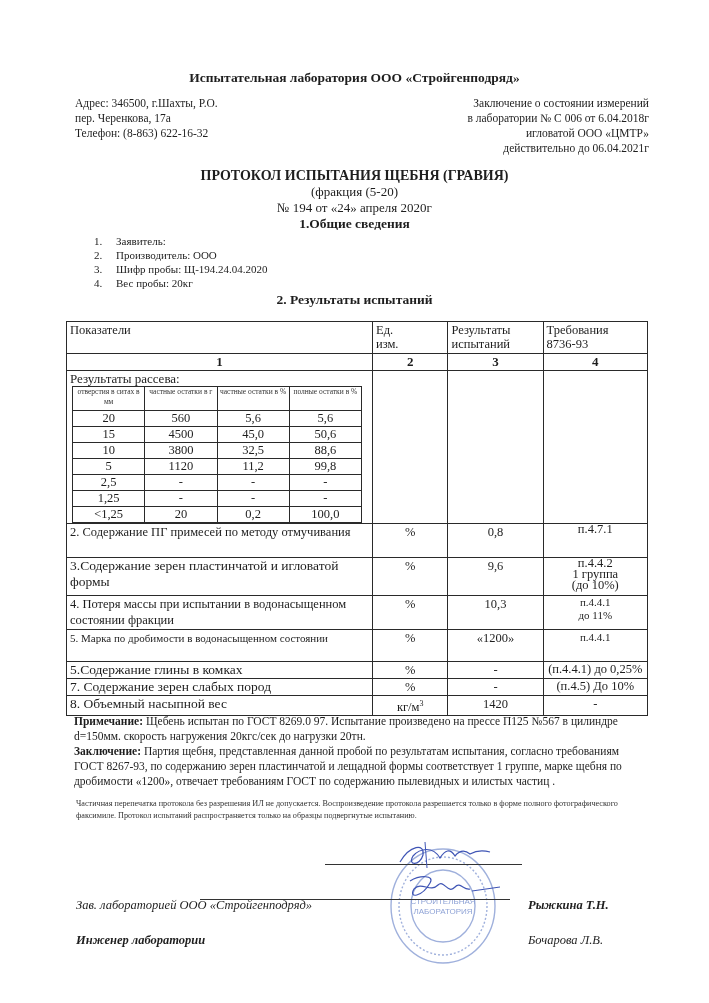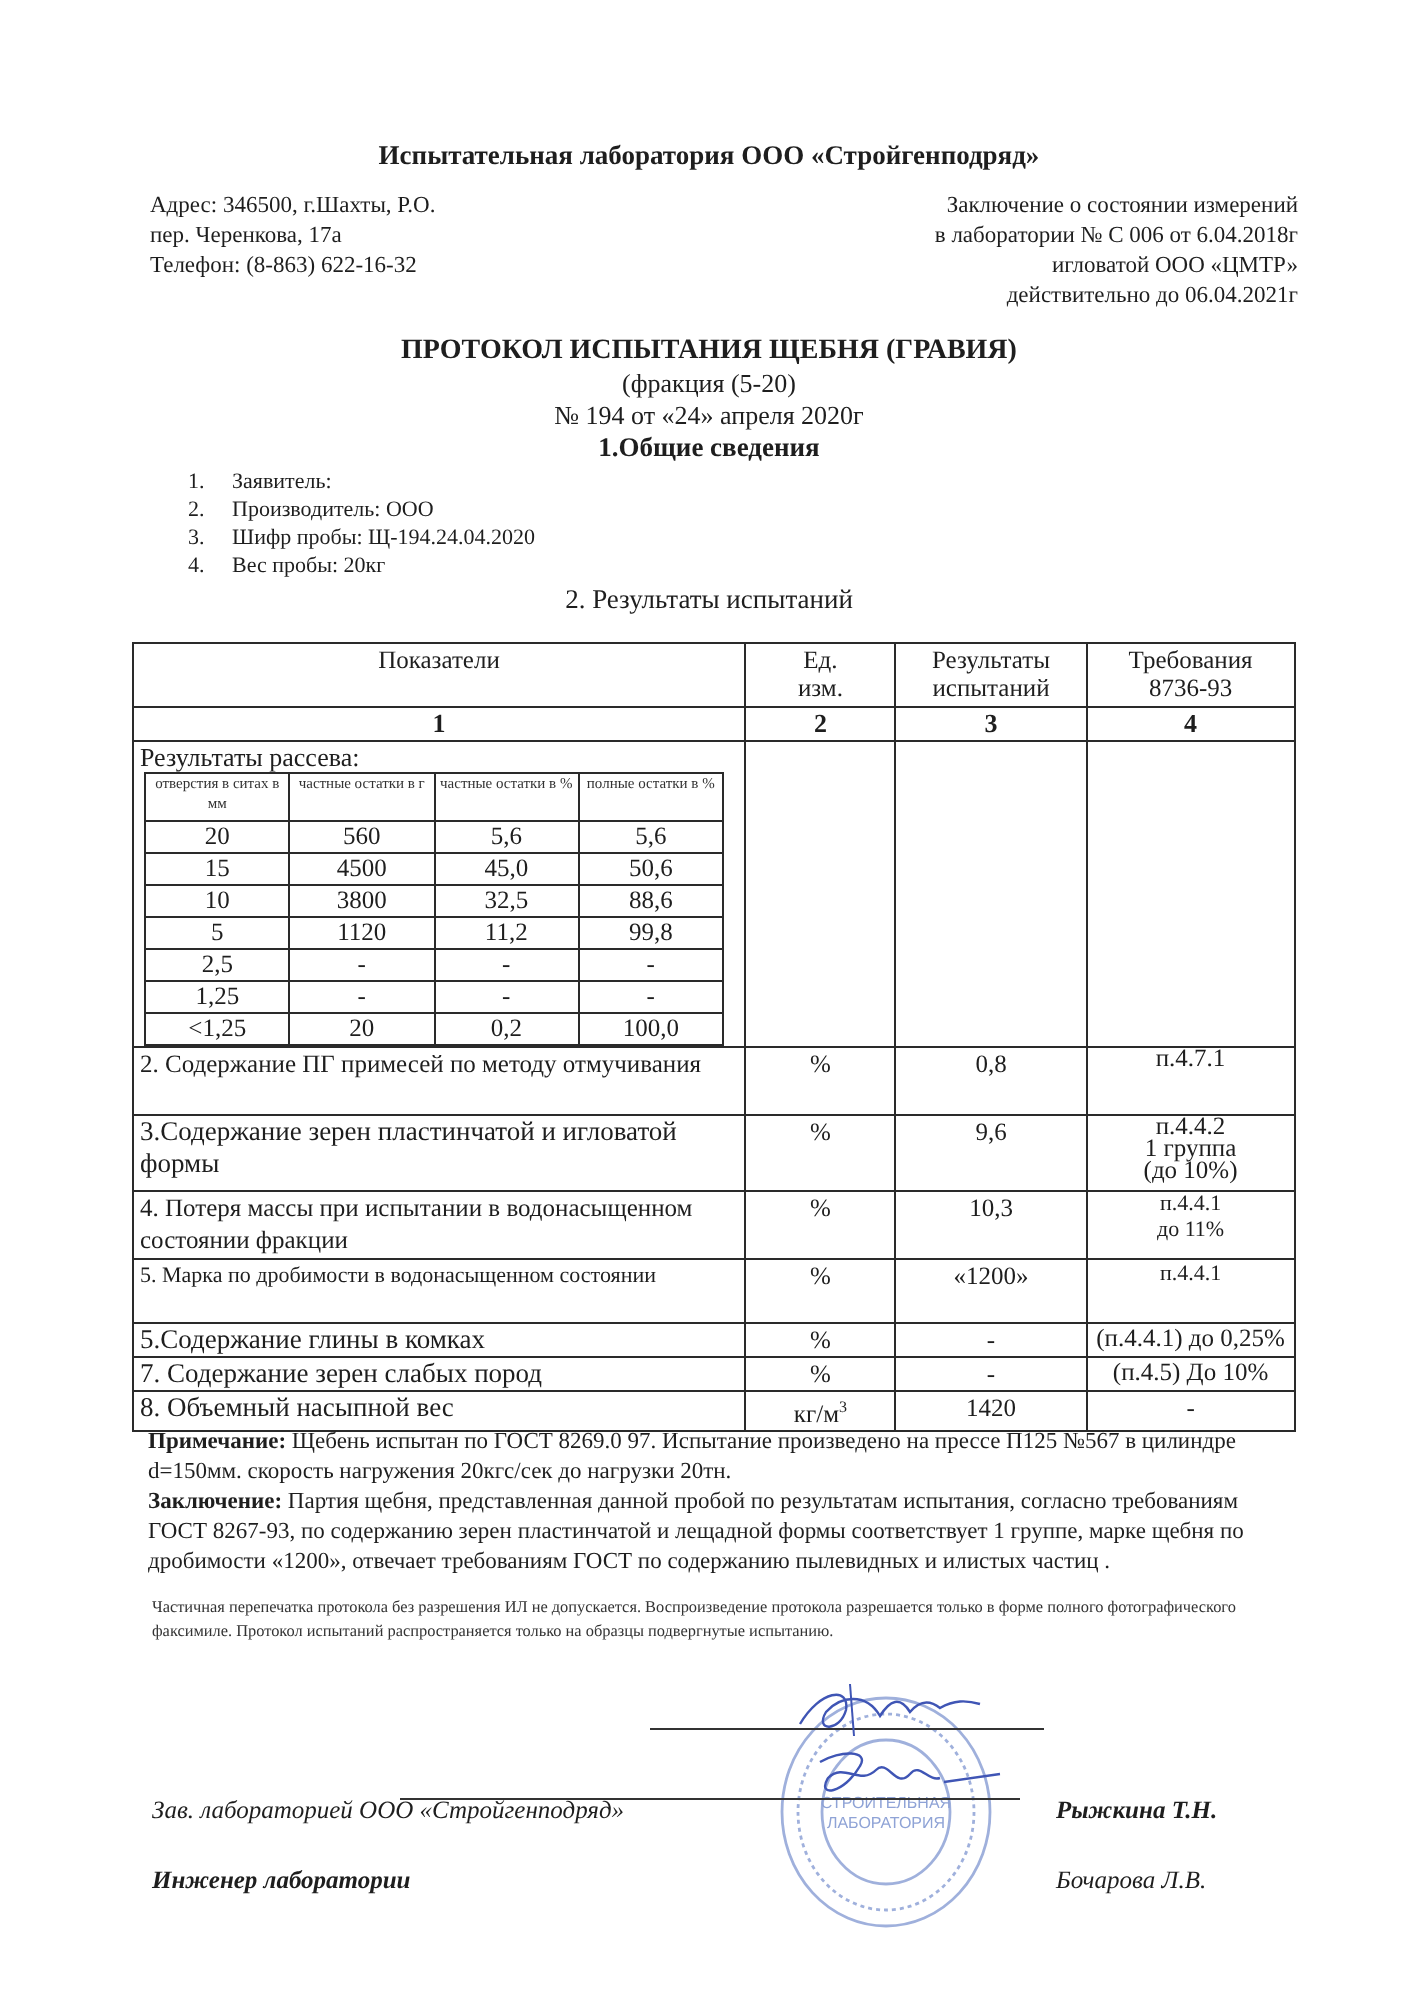--- a/index.html
+++ b/index.html
@@ -12,30 +12,30 @@
   .addr-left { left:75px; top:96px; font-size:11.5px; line-height:15px; }
   .addr-right { right:60px; top:96px; font-size:11.5px; line-height:15px; text-align:right; }
   .proto { left:0; width:709px; text-align:center; }
   .proto-title { top:168px; font-weight:bold; font-size:14px; }
   .proto-frac { top:184px; font-size:13px; }
   .proto-num { top:200px; font-size:13px; }
   .sec1 { top:216px; font-weight:bold; font-size:13.5px; }
   .gen-list { left:94px; top:234px; font-size:11px; line-height:14px; margin:0; padding:0; list-style:none; }
   .gen-list li { position:relative; padding-left:22px; }
   .gen-list li .num { position:absolute; left:0; }
-  .sec2 { top:292px; font-weight:normal; font-size:13.5px; }
+  .sec2 { top:292px; font-weight:bold; font-size:13.5px; }
 
   
   .mt { position:absolute; left:66px; top:321px; width:582px; border-collapse:collapse; table-layout:fixed; }
   .mt td { border:1.3px solid #2a2a2a; padding:0 3px; vertical-align:top; font-size:12.5px; }
   .mt .c1 { width:296px; }
   .mt .c2 { width:73px; }
   .mt .c3 { width:92px; }
   .mt .c4 { width:101px; }
-  .mt .hdr td { height:30px; text-align:center; vertical-align:top; font-size:12.5px; line-height:14px; padding-top:1px; }
+  .mt .hdr td { height:30px; text-align:left; vertical-align:top; font-size:12.5px; line-height:14px; padding-top:1px; }
   .mt .nums td { height:16px; text-align:center; font-weight:bold; font-size:13px; line-height:16px; }
   .mt .sieve td { height:152px; }
   .mt .r2 td { height:33px;margin-left:22px; }
   .mt .r3 td { height:37px; }
   .mt .r4 td { height:33px; }
   .mt .r5 td { height:31px; }
   .mt .r6 td, .mt .r7 td, .mt .r8 td { height:16px; line-height:16px; }
   .lbl { font-size:12.5px; line-height:16px; }
   .lbl.small { font-size:11px; }
   .lbl.big { font-size:13.5px; }

